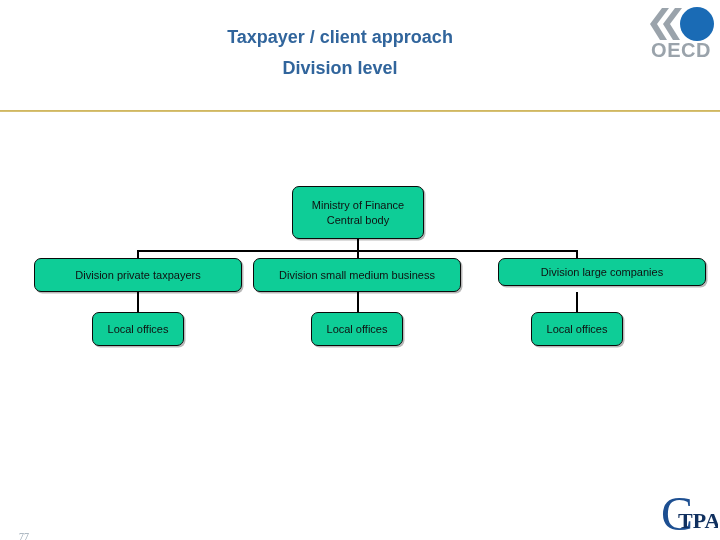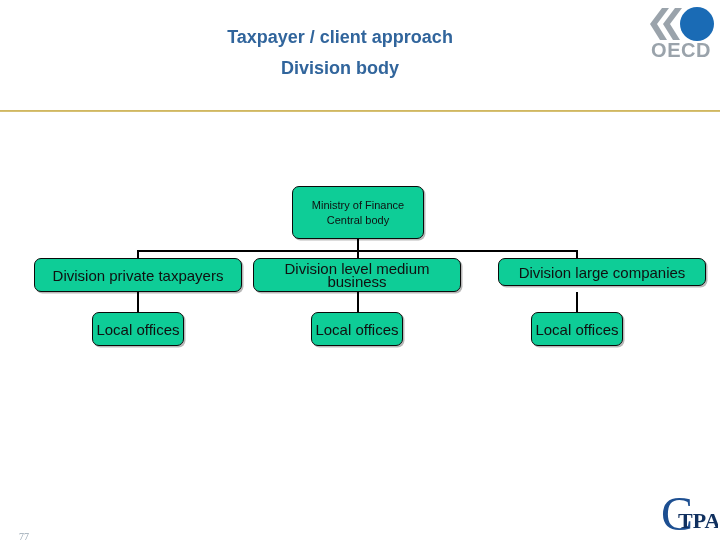--- a/index.html
+++ b/index.html
@@ -89,21 +89,21 @@
     pointer-events: none;
   }
 
   .node {
     position: absolute;
     box-sizing: border-box;
     background: #0ECD97;
     border: 1px solid #0a0a0a;
     border-radius: 7px;
     color: #101010;
-    font-size: 15px;
+    font-size: 11px;
     line-height: 13px;
     text-align: center;
     display: flex;
     align-items: center;
     justify-content: center;
     box-shadow: 1.5px 1.5px 0 rgba(0,0,0,0.28);
     white-space: pre;
   }
   .node.root {
     font-size: 11px;
@@ -124,21 +124,21 @@
   #node-loc-2  { left: 311px; top: 312px; width: 92px;  height: 34px; }
   #node-loc-3  { left: 531px; top: 312px; width: 92px;  height: 34px; }
 </style>
 </head>
 <body>
 
 <div id="slide">
 
   <div class="slide-title">
     <span class="title-line">Taxpayer / client approach</span>
-    <span class="title-line">Division body</span>
+    <span class="title-line">Division level</span>
   </div>
 
   <div class="header-rule"></div>
 
   <div class="oecd-logo">
     <svg width="72" height="58" viewBox="0 0 72 58" xmlns="http://www.w3.org/2000/svg">
       <g fill="#9aa3ab">
         <path d="M17 4 L5 20 L15 36 L22 36 L12 20 L24 4 Z"></path>
         <path d="M30 4 L18 20 L28 36 L35 36 L25 20 L37 4 Z"></path>
       </g>
@@ -169,21 +169,21 @@
     <div class="node root" id="node-root">
       <span class="node-text">Ministry of Finance
 Central body</span>
     </div>
 
     <div class="node" id="node-div-1">
       <span class="node-text">Division private taxpayers</span>
     </div>
 
     <div class="node" id="node-div-2">
-      <span class="node-text">Division  level medium business</span>
+      <span class="node-text">Division  small medium business</span>
     </div>
 
     <div class="node" id="node-div-3">
       <span class="node-text">Division large companies</span>
     </div>
 
     <div class="node" id="node-loc-1">
       <span class="node-text">Local offices</span>
     </div>
 

